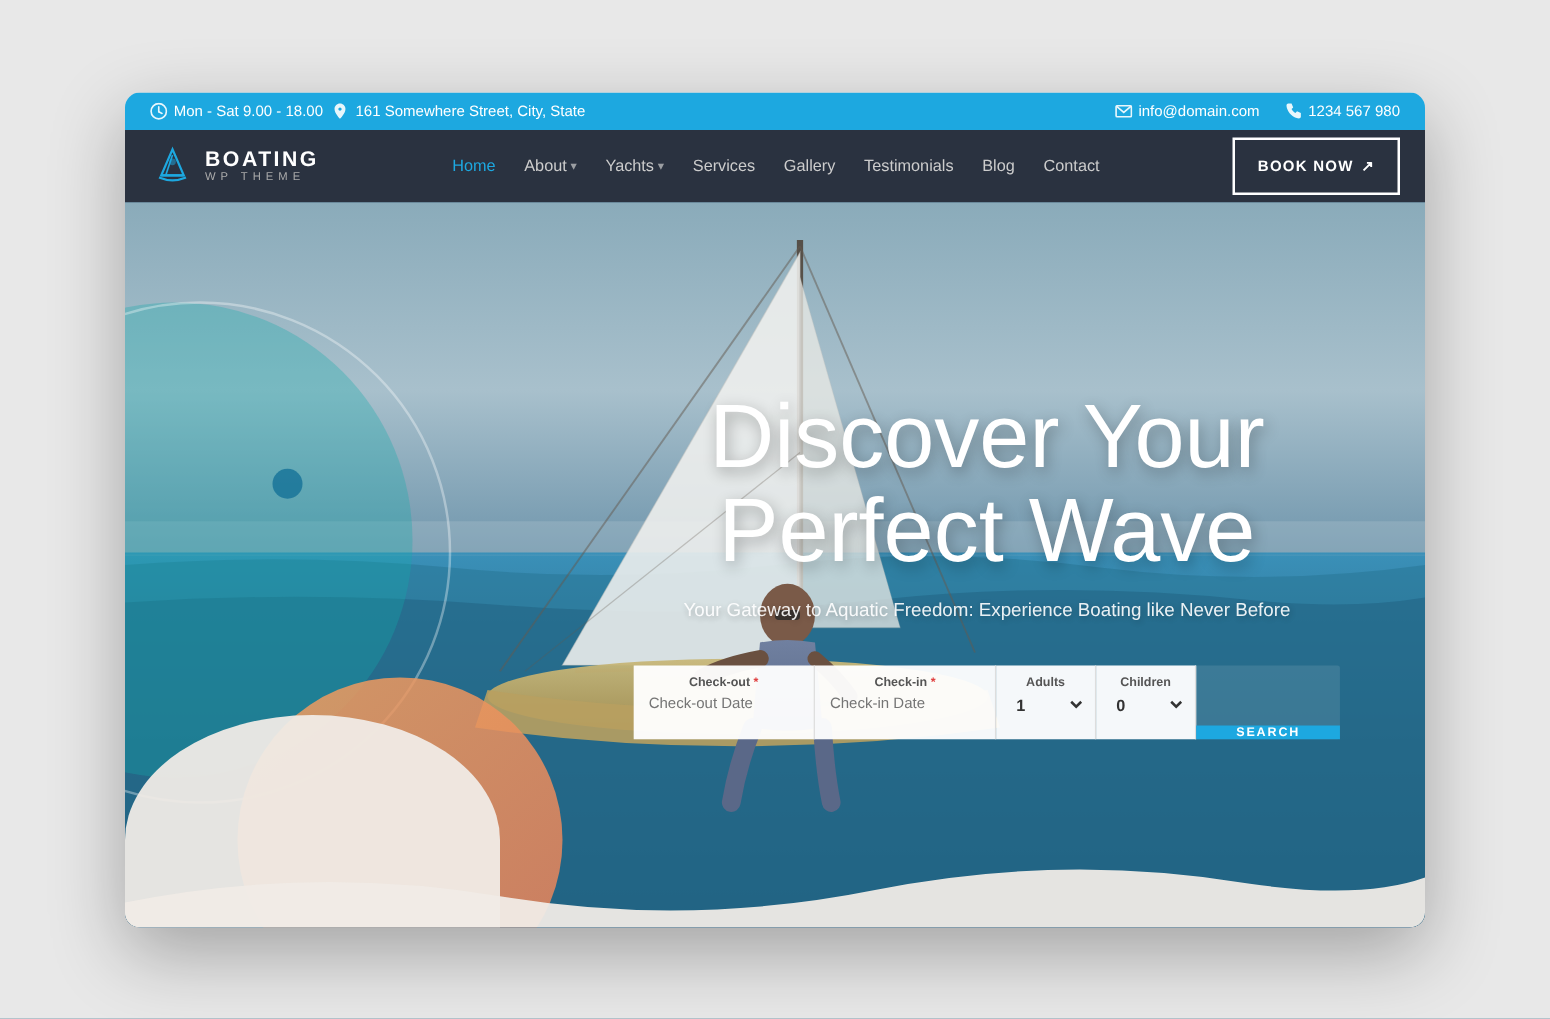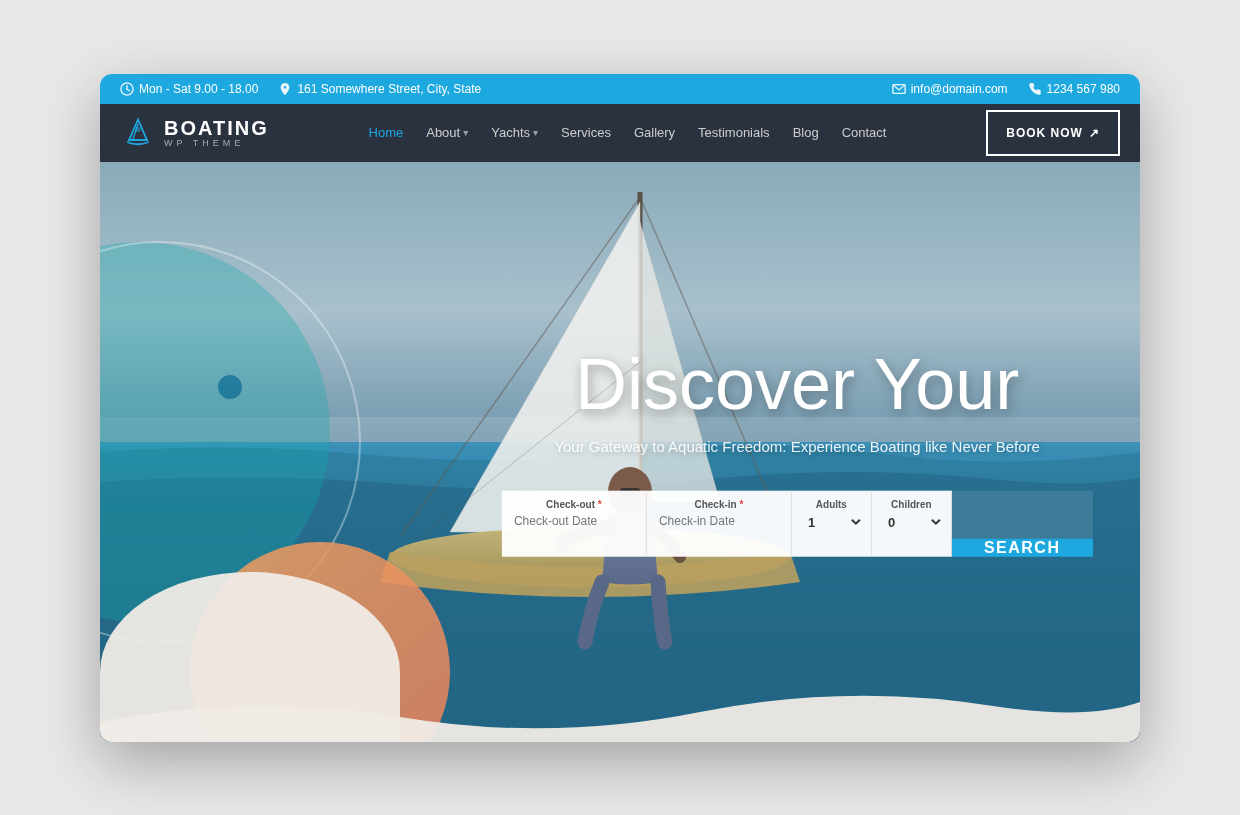--- a/index.html
+++ b/index.html
@@ -25,21 +25,21 @@
       background: #1da8e0;
       padding: 8px 20px;
       display: flex;
       align-items: center;
       justify-content: space-between;
       font-size: 12px;
       color: #fff;
     }
     .top-bar-left {
       display: flex;
-      gap: 20px;
+      gap: 7px;
       align-items: flex-start;
     }
     .top-bar-right {
       display: flex;
       gap: 20px;
       align-items: center;
     }
     .top-bar-item {
       display: flex;
       align-items: center;
@@ -67,21 +67,21 @@
       text-decoration: none;
     }
     .logo-icon {
       width: 36px;
       height: 36px;
     }
     .logo-text {
       color: #fff;
     }
     .logo-title {
-      font-size: 20px;
+      font-size: 17px;
       font-weight: 700;
       letter-spacing: 2px;
       display: block;
       line-height: 1;
     }
     .logo-subtitle {
       font-size: 9px;
       letter-spacing: 4px;
       color: #aaa;
       display: block;
@@ -244,21 +244,21 @@
       font-size: 13px;
       color: #333;
       font-weight: 600;
       width: 60px;
       cursor: pointer;
     }
     .search-btn {
       background: #1da8e0;
       border: none;
       color: #fff;
-      font-size: 16px;
+      font-size: 10px;
       font-weight: 700;
       letter-spacing: 1.5px;
       padding: 0 32px;
       cursor: pointer;
       text-transform: uppercase;
       margin-top: 48px;
     }
   </style>
 </head>
 <body>
@@ -425,20 +425,21 @@
       <path d="M0 70 Q150 40 300 65 Q450 90 600 60 Q750 30 900 55 Q990 68 1040 50 L1040 90 L0 90 Z" fill="rgba(240,235,230,0.95)"></path>
     </svg>
 
     <div class="deco-circle-orange"></div>
 
     <div class="deco-circle-white"></div>
 
     <div class="hero-content">
       <h1 class="hero-title">
         <span>Discover Your</span><br>
+        <span>Perfect Wave</span>
       </h1>
       <p class="hero-subtitle">Your Gateway to Aquatic Freedom: Experience Boating like Never Before</p>
 
       <div class="search-form">
         <div class="form-group">
           <label class="form-label">
             <span>Check-out</span><span class="required"> *</span>
           </label>
           <input type="text" class="form-input" placeholder="Check-out Date" style="">
         </div>

